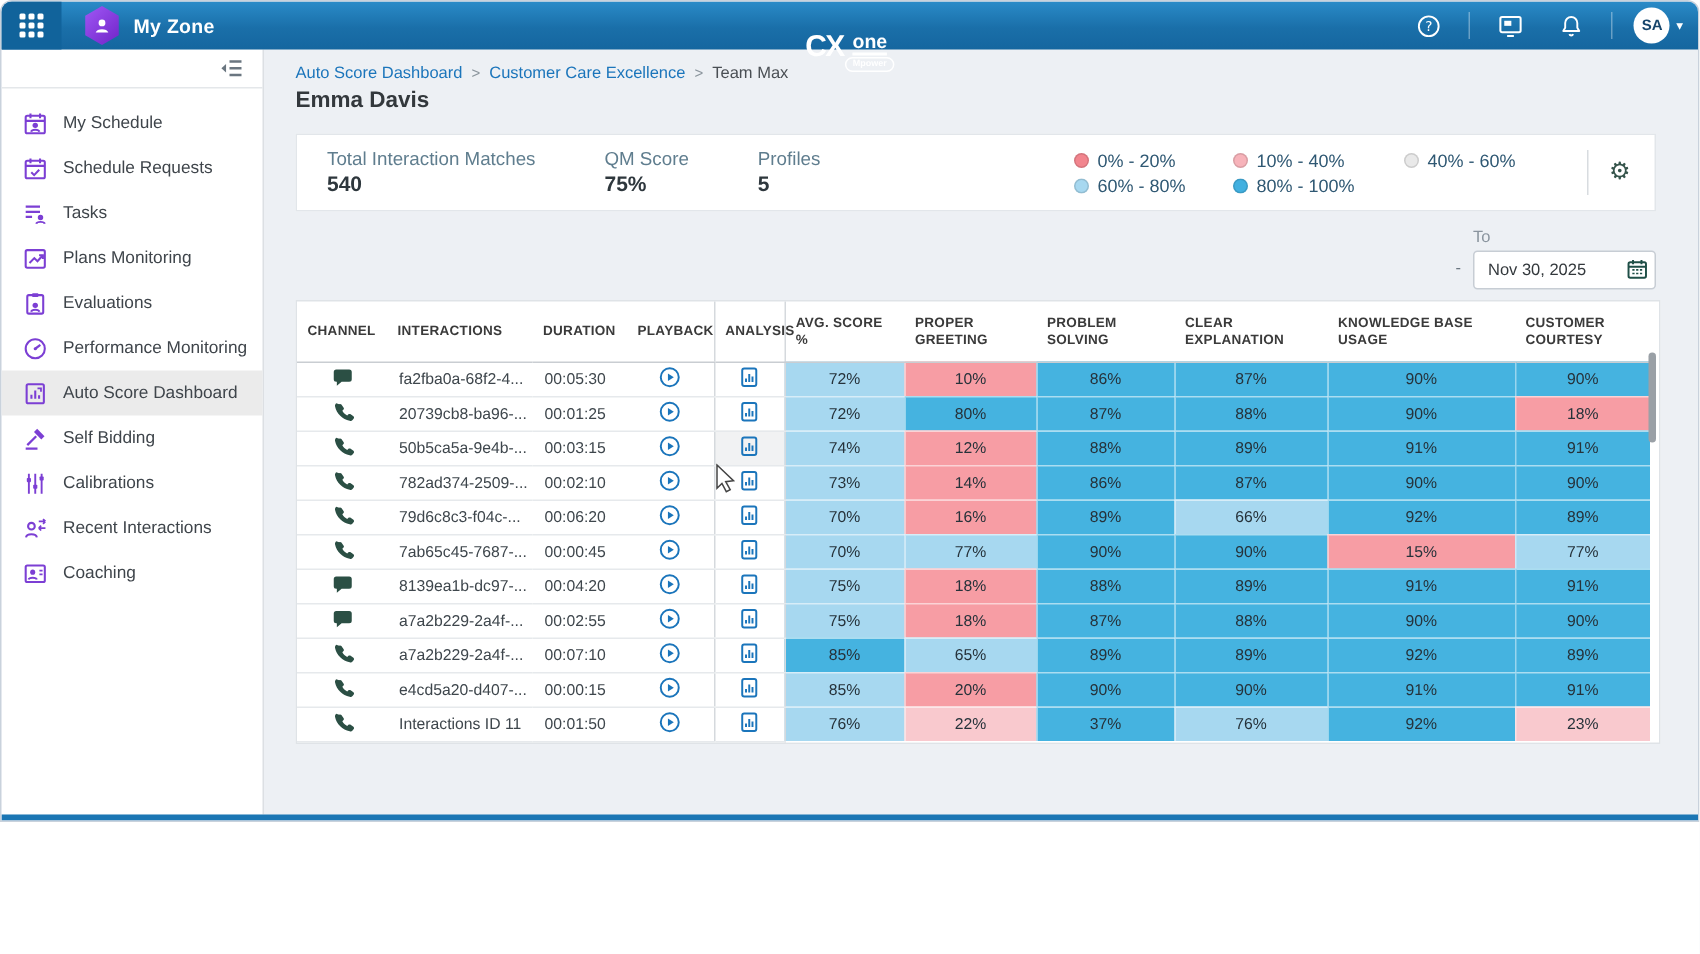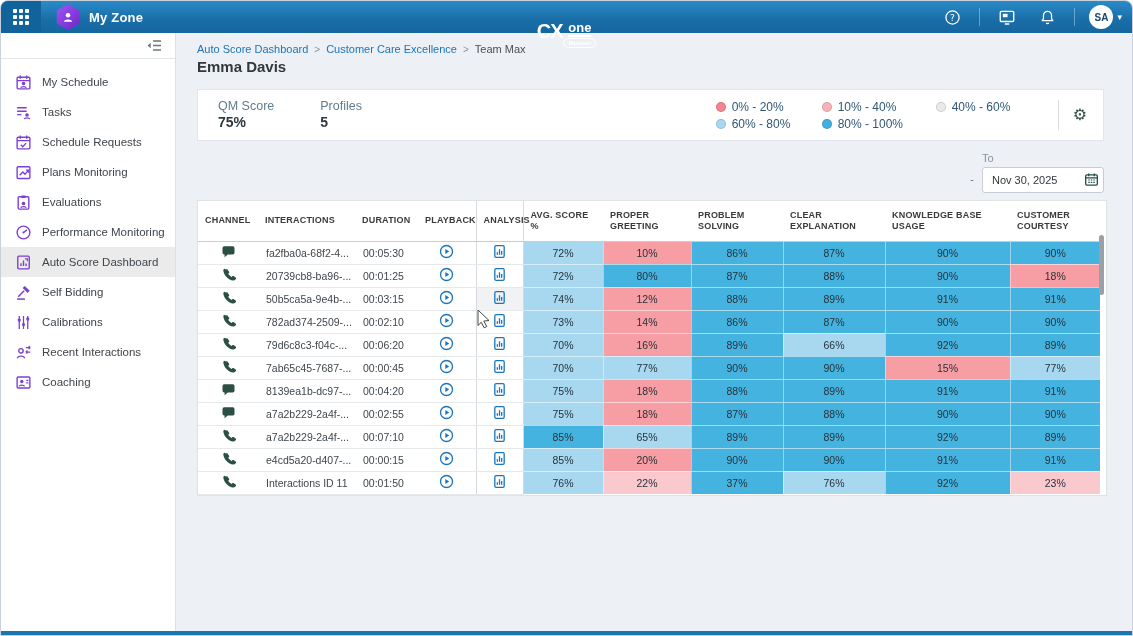--- a/index.html
+++ b/index.html
@@ -1,17 +1,17 @@
 <!DOCTYPE html>
 <html><head>
 <meta charset="utf-8">
 <style>
   * { margin:0; padding:0; box-sizing:border-box; }
   html,body { width:1133px; height:636px; font-family:"Liberation Sans", sans-serif; background:#fff; }
-  .app { position:relative; width:1133px; height:636px; border:1px solid #C9D2DC; border-radius:8px 8px 0 0; overflow:hidden; background:#EDF0F4; }
+  .app { position:relative; width:1133px; height:548px; border:1px solid #C9D2DC; border-radius:8px 8px 0 0; overflow:hidden; background:#EDF0F4; }
 
   
   .topbar { position:absolute; top:0; left:0; right:0; height:32px; background:linear-gradient(180deg,#2A8BC8 0%,#1A6FA9 55%,#15669F 100%); display:flex; align-items:center; color:#fff; z-index:5; }
   .grid-btn { width:40px; height:32px; background:#11639B; display:flex; align-items:center; justify-content:center; cursor:pointer; border:none; }
   .grid-ico { display:grid; grid-template-columns:repeat(3,4px); grid-template-rows:repeat(3,4px); gap:2px; }
   .grid-ico i { background:#fff; border-radius:1px; }
   .hexlogo { width:26px; height:26px; margin:0 8px 0 14px; background:linear-gradient(135deg,#A259F7,#6E22C6); clip-path:polygon(50% 0%,93% 25%,93% 75%,50% 100%,7% 75%,7% 25%); display:flex; align-items:center; justify-content:center; }
   .appname { font-size:13px; font-weight:bold; letter-spacing:.2px; }
   .logo-center { position:absolute; left:50%; transform:translateX(-50%); display:flex; align-items:flex-start; top:20px; }
   .logo-cx { font-size:20px; font-weight:800; line-height:1; letter-spacing:-1px; }
@@ -158,36 +158,36 @@
               <path d="M2 6.2h12M5 1.5v3M11 1.5v3" stroke="#7C3FD4" stroke-width="1.3"></path>
               <circle cx="8" cy="9" r="1.7" fill="#7C3FD4"></circle>
               <path d="M5.4 13c.5-1.6 4.7-1.6 5.2 0" fill="none" stroke="#7C3FD4" stroke-width="1.2"></path>
             </svg>
           </span>
           <span class="side-label">My Schedule</span>
         </div>
         <div class="side-item">
           <span class="side-ico">
             <svg width="17" height="17" viewBox="0 0 16 16">
+              <rect x="2" y="3" width="12" height="11" rx="1" fill="none" stroke="#7C3FD4" stroke-width="1.3"></rect>
+              <path d="M2 6.2h12M5 1.5v3M11 1.5v3" stroke="#7C3FD4" stroke-width="1.3"></path>
+              <path d="M5.5 10.2l1.8 1.8 3.2-3.4" fill="none" stroke="#7C3FD4" stroke-width="1.3"></path>
+            </svg>
+          </span>
+          <span class="side-label">Schedule Requests</span>
+        </div>
+        <div class="side-item">
+          <span class="side-ico">
+            <svg width="17" height="17" viewBox="0 0 16 16">
               <path d="M2 3.5h9M2 6.8h9M2 10h4" stroke="#7C3FD4" stroke-width="1.4"></path>
               <circle cx="11.3" cy="10.3" r="1.7" fill="#7C3FD4"></circle>
               <path d="M8.6 14.2c.4-1.5 5-1.5 5.4 0" fill="none" stroke="#7C3FD4" stroke-width="1.2"></path>
             </svg>
           </span>
           <span class="side-label">Tasks</span>
-        </div>
-        <div class="side-item">
-          <span class="side-ico">
-            <svg width="17" height="17" viewBox="0 0 16 16">
-              <rect x="2" y="3" width="12" height="11" rx="1" fill="none" stroke="#7C3FD4" stroke-width="1.3"></rect>
-              <path d="M2 6.2h12M5 1.5v3M11 1.5v3" stroke="#7C3FD4" stroke-width="1.3"></path>
-              <path d="M5.5 10.2l1.8 1.8 3.2-3.4" fill="none" stroke="#7C3FD4" stroke-width="1.3"></path>
-            </svg>
-          </span>
-          <span class="side-label">Schedule Requests</span>
         </div>
         <div class="side-item">
           <span class="side-ico">
             <svg width="17" height="17" viewBox="0 0 16 16">
               <rect x="2" y="2.6" width="12" height="11" rx="1" fill="none" stroke="#7C3FD4" stroke-width="1.3"></rect>
               <path d="M4.4 10.6l3-3 2 2 3.2-3.6" fill="none" stroke="#7C3FD4" stroke-width="1.3"></path>
               <path d="M10.4 5.8h2.4v2.4" fill="none" stroke="#7C3FD4" stroke-width="1.3"></path>
             </svg>
           </span>
           <span class="side-label">Plans Monitoring</span>
@@ -274,20 +274,24 @@
         <span class="crumb-link">Auto Score Dashboard</span>
         <span class="crumb-sep">&gt;</span>
         <span class="crumb-link">Customer Care Excellence</span>
         <span class="crumb-sep">&gt;</span>
         <span class="crumb-current">Team Max</span>
       </div>
     <h1 class="page-title">Emma Davis</h1>
 
     <section class="summary-card">
       <div id="metrics" style="display:flex;">
+          <div class="metric">
+            <div class="metric-label">Total Interaction Matches</div>
+            <div class="metric-value">540</div>
+          </div>
           <div class="metric">
             <div class="metric-label">QM Score</div>
             <div class="metric-value">75%</div>
           </div>
           <div class="metric">
             <div class="metric-label">Profiles</div>
             <div class="metric-value">5</div>
           </div>
         </div>
       <div class="legend" id="legend">

